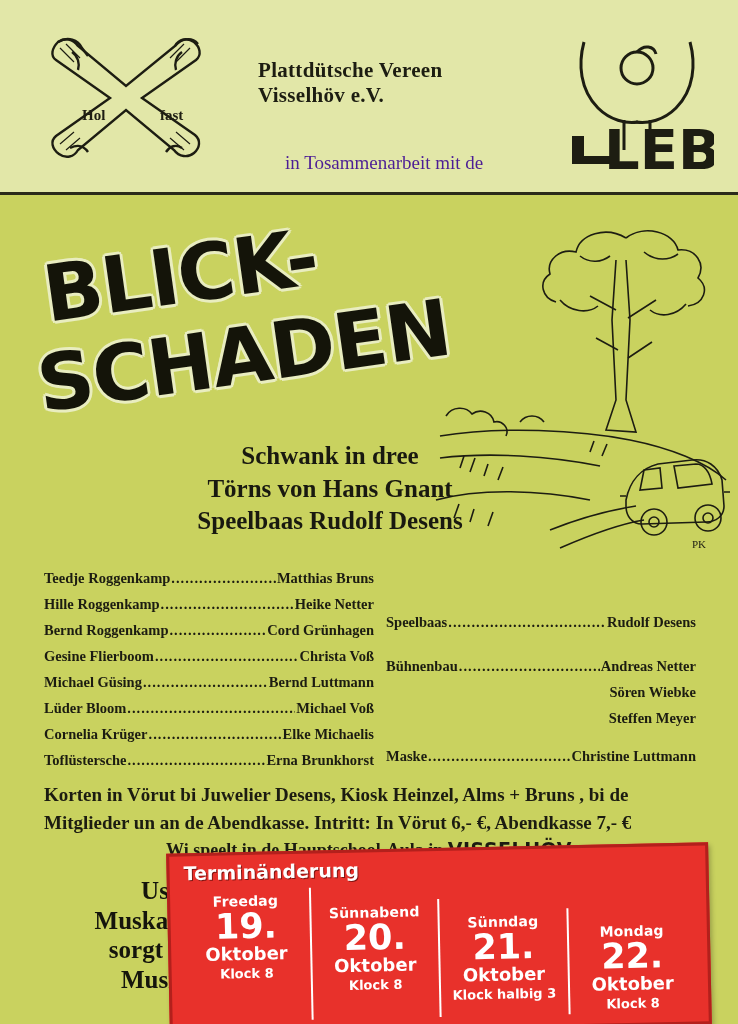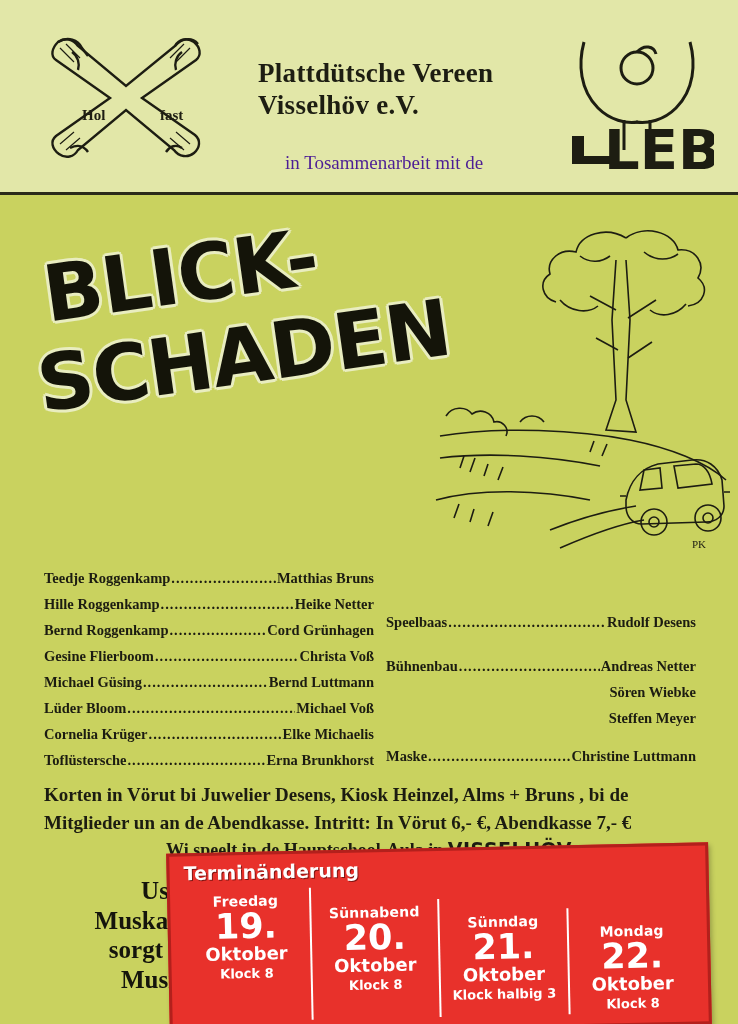--- a/index.html
+++ b/index.html
@@ -20,21 +20,21 @@
     border-bottom:3px solid #2b2b1a;
   }
   .logo-x{
     position:absolute;left:30px;top:22px;width:215px;height:150px;
   }
   .header-titles{
     position:absolute;left:258px;top:58px;width:320px;
   }
   .header-titles .line{
     font-family:"Liberation Serif", serif;
-    font-weight:bold;font-size:27px;color:#1d1d12;letter-spacing:.3px;
+    font-weight:bold;font-size:21px;color:#1d1d12;letter-spacing:.3px;
     line-height:1.18;
   }
   .header-sub{
     position:absolute;left:285px;top:152px;
     font-size:19px;color:#4c1d95;font-family:"Liberation Serif",serif;
   }
   .leb{
     position:absolute;right:24px;top:24px;width:150px;height:155px;
   }
 
@@ -233,20 +233,25 @@
       <path d="M160 252 l4 -11 M172 256 l5 -12"></path>
     </g>
     <text x="262" y="348" font-family="Liberation Serif, serif" font-size="11" fill="#1d1d12">PK</text>
   </svg>
 
   <div class="title-block">
     <div class="title-word title-1">BLICK-</div>
     <div class="title-word title-2">SCHADEN</div>
   </div>
 
+  <div class="subtitle">
+    <div>Schwank in dree</div>
+    <div>Törns von Hans Gnant</div>
+    <div>Speelbaas Rudolf Desens</div>
+  </div>
 
   <div class="cast">
     <div class="row">
       <span class="nm">Teedje Roggenkamp</span>
       <span class="dots">..................................................</span>
       <span class="val">Matthias Bruns</span>
     </div>
     <div class="row">
       <span class="nm">Hille Roggenkamp</span>
       <span class="dots">..................................................</span>

